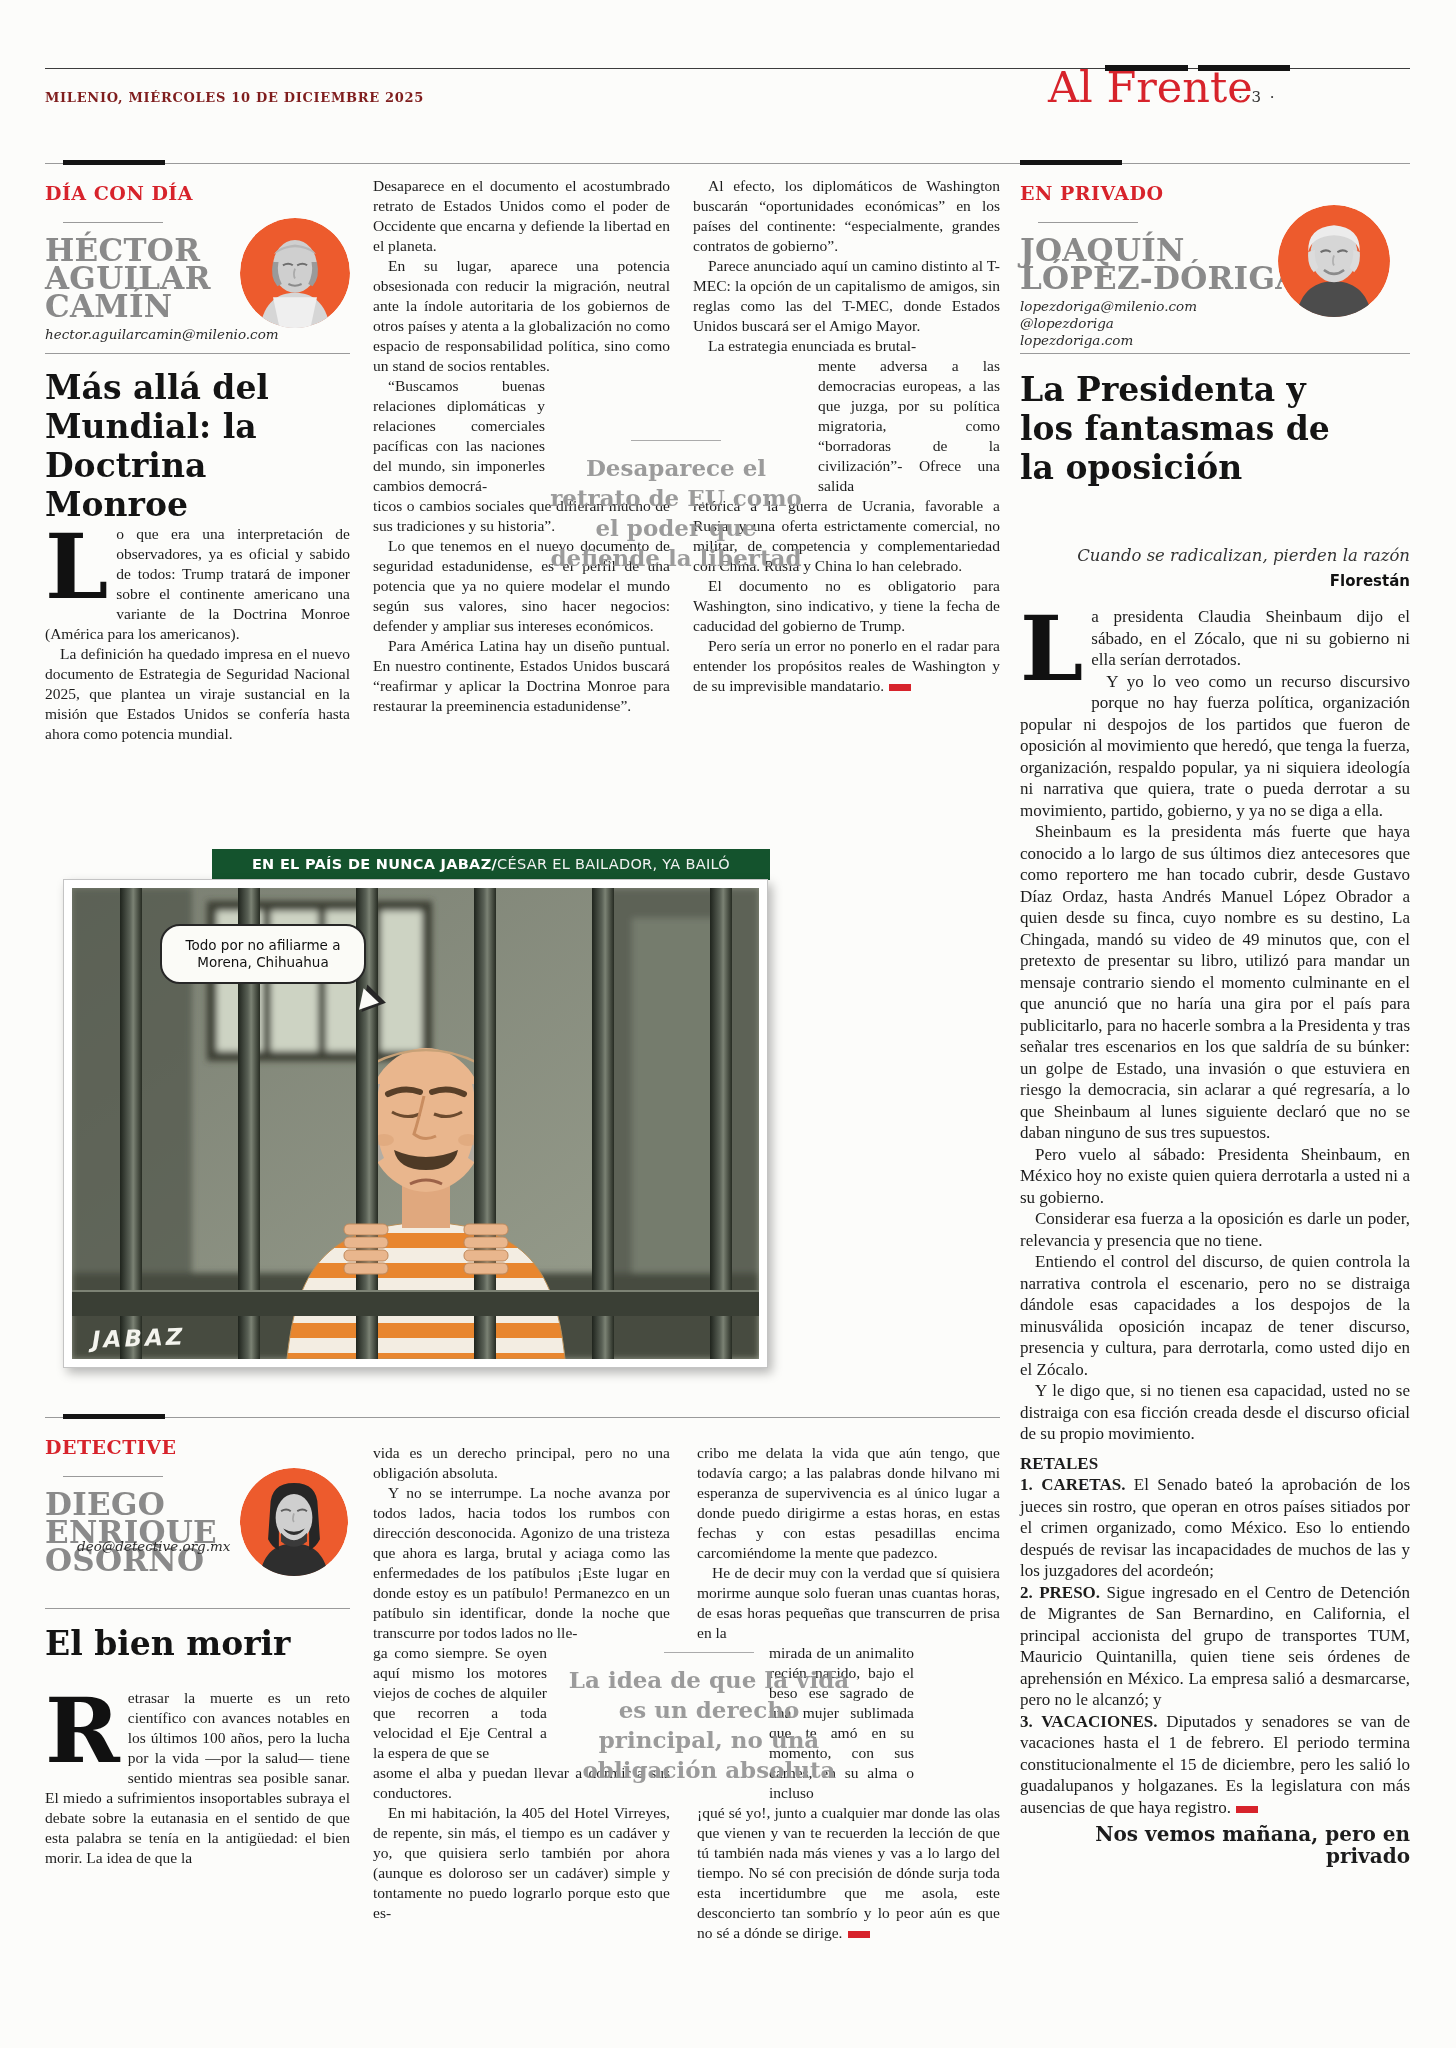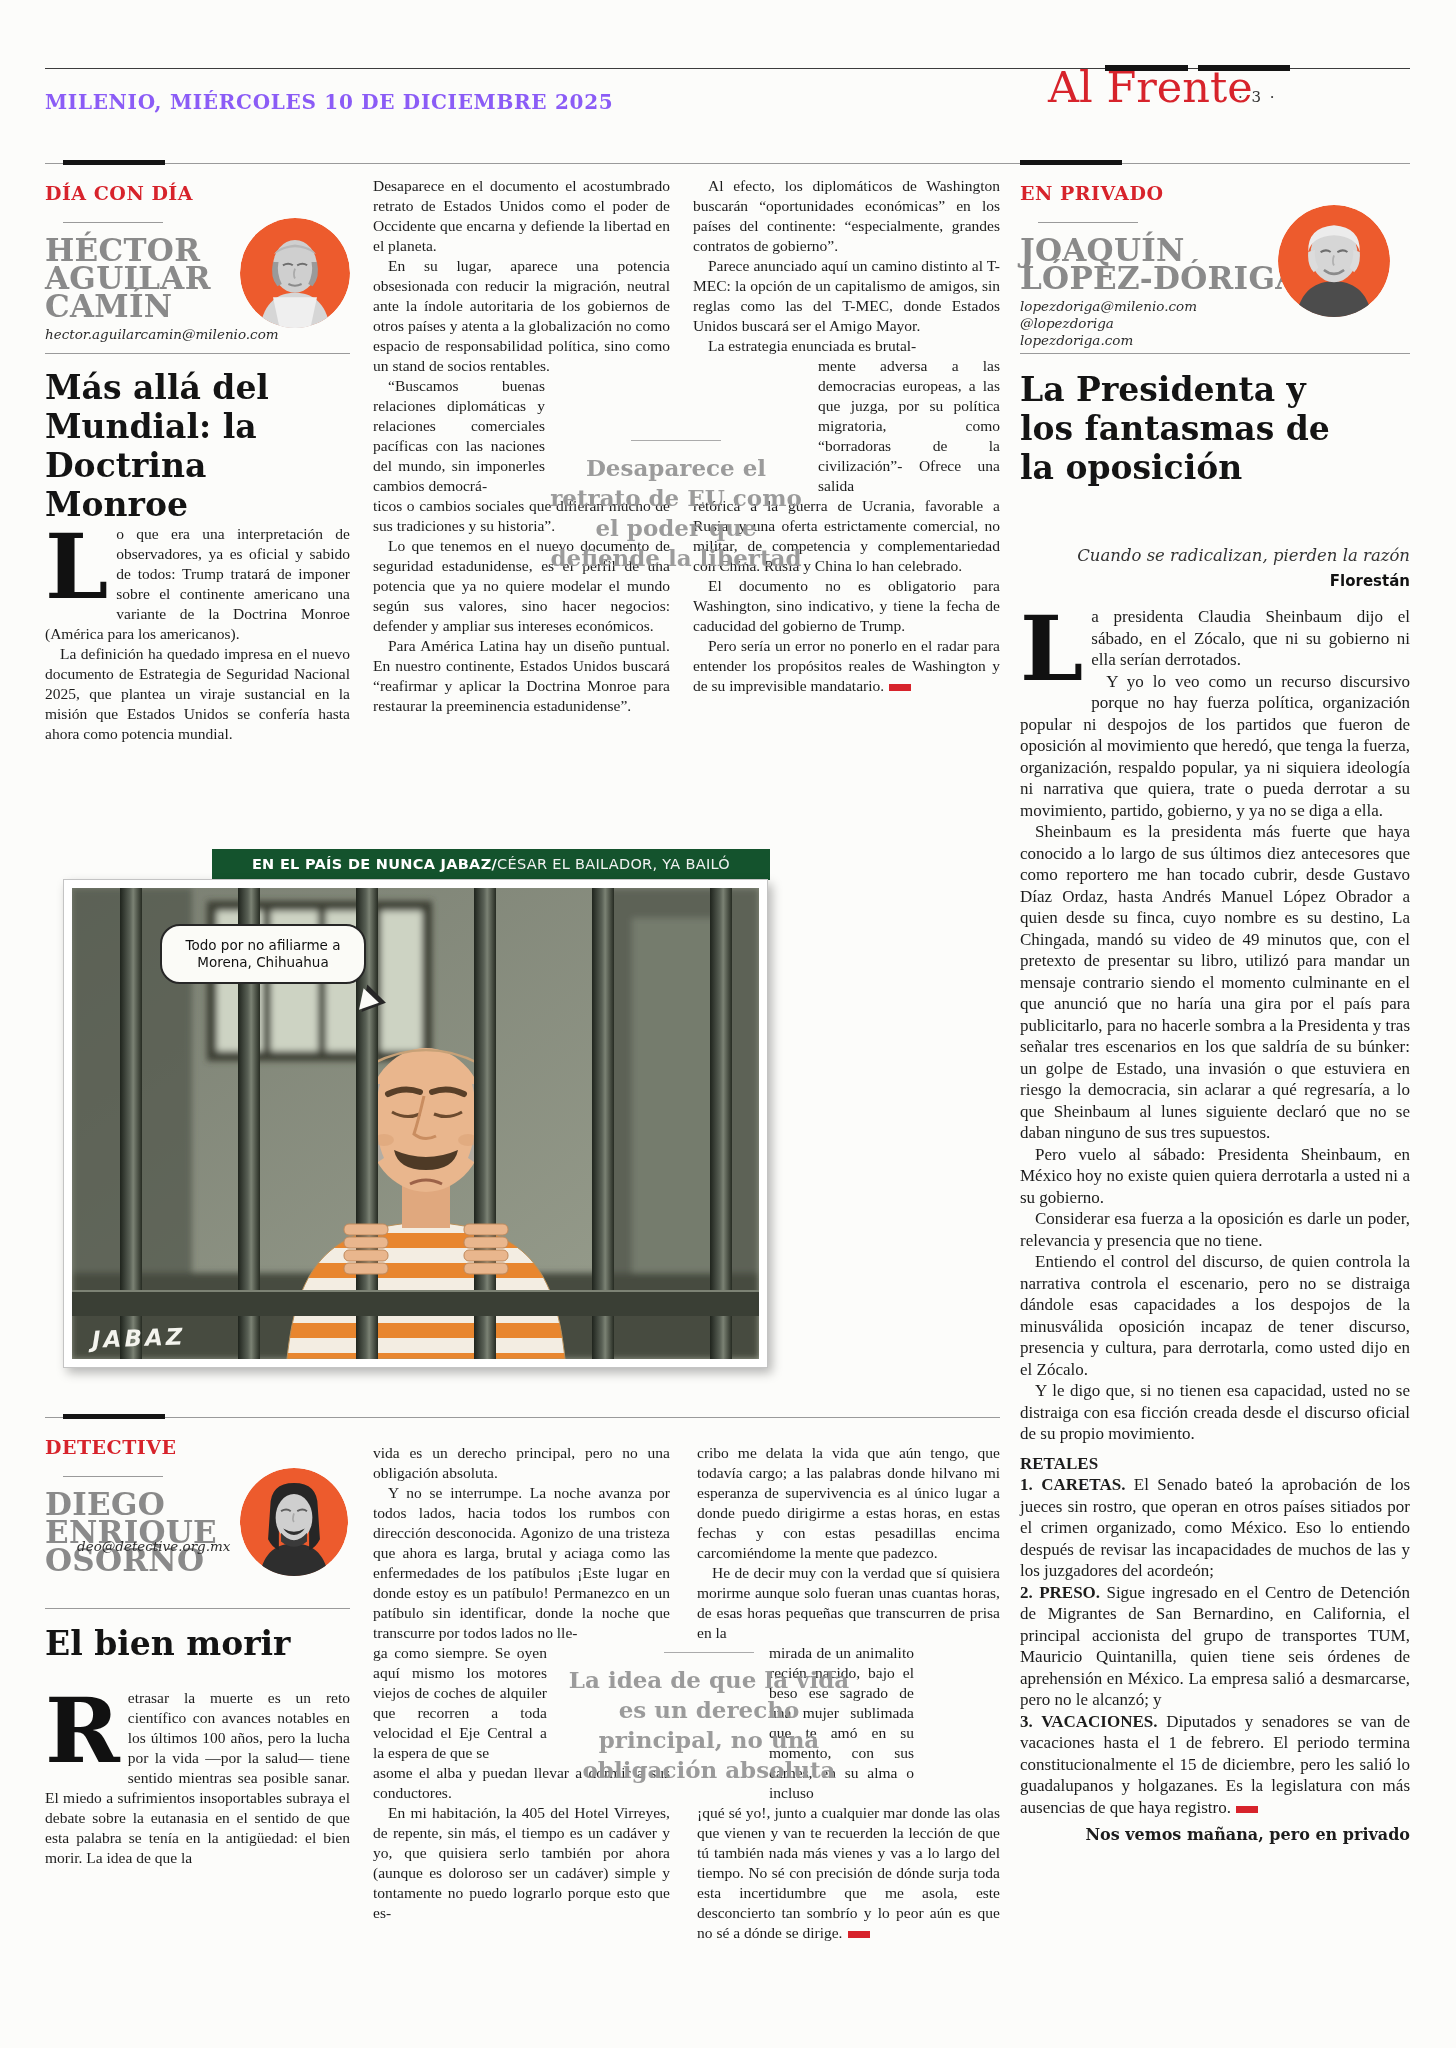--- a/index.html
+++ b/index.html
@@ -10,21 +10,21 @@
     --orange:#ed5b2d;
   }
   *{box-sizing:border-box;}
   html,body{margin:0;padding:0;background:#e7e7e7;}
   .page{position:relative;width:1456px;height:2048px;margin:0 auto;background:#fcfcfa;
         color:var(--ink);font-family:"Liberation Serif",serif;overflow:hidden;}
   .abs{position:absolute;}
   .rule{position:absolute;height:1px;background:#9a9a9a;}
   .rule-dark{position:absolute;height:1px;background:#3c3c3c;}
   .blackseg{position:absolute;height:5px;background:#141414;}
-  .masthead{font-family:"DejaVu Serif",serif;font-weight:bold;font-size:20px;letter-spacing:.7px;color:#8b5cf6;}
+  .masthead{font-family:"DejaVu Serif",serif;font-weight:bold;font-size:13px;letter-spacing:.7px;color:#7f1d1d;}
   .section-title{font-family:"DejaVu Serif",serif;font-size:43px;color:var(--red);}
   .pageno{font-family:"DejaVu Serif",serif;font-size:15px;color:#333;letter-spacing:2px;}
   .kicker{font-family:"DejaVu Serif",serif;font-weight:bold;font-size:19px;letter-spacing:.5px;color:var(--red);}
   .aname{font-family:"DejaVu Serif",serif;font-weight:bold;font-size:31px;line-height:28px;
          letter-spacing:.3px;color:var(--name-gray);}
   .aemail{font-family:"DejaVu Serif",serif;font-style:italic;font-size:13.5px;line-height:17px;color:#2a2a2a;}
   .headline{font-family:"DejaVu Serif",serif;font-weight:bold;font-size:33px;line-height:39px;color:#141414;}
   .bcol{font-size:15.5px;line-height:20px;text-align:justify;}
   .bcol p{margin:0;}
   .bcol p.ind{text-indent:15px;}
@@ -55,21 +55,21 @@
                border:14px solid transparent;border-left:22px solid #262626;transform:rotate(12deg);}
   .bubble-tail-in{position:absolute;left:297px;top:111px;width:0;height:0;
                border:11px solid transparent;border-left:18px solid #fbfbf7;transform:rotate(12deg);}
   .signature{position:absolute;left:28px;bottom:16px;font-family:"DejaVu Sans",sans-serif;
              font-weight:bold;font-style:italic;font-size:23px;letter-spacing:3px;color:#f4f4ee;
              transform:rotate(-2deg);}
   .standfirst{font-family:"DejaVu Serif",serif;font-style:italic;font-size:16.5px;color:#333;text-align:right;}
   .standfirst-author{font-family:"DejaVu Sans",sans-serif;font-weight:bold;font-size:15px;color:#111;text-align:right;}
   .retales-title{font-weight:bold;font-size:17px;margin-top:8px;}
   .retale-lead{font-weight:bold;}
-  .closing{font-family:"DejaVu Serif",serif;font-weight:bold;font-size:16px;text-align:right;margin-top:6px;}
+  .closing{font-family:"DejaVu Serif",serif;font-weight:bold;font-size:20px;text-align:right;margin-top:6px;}
 </style>
 </head>
 <body>
 
 <div class="page">
 
   <div class="rule-dark" style="left:45px;top:68px;width:1365px;"></div>
   <div class="abs blackseg" style="left:1105px;top:65px;width:83px;height:6px;"></div>
   <div class="abs blackseg" style="left:1198px;top:65px;width:92px;height:6px;"></div>
   <div class="abs masthead" style="left:45px;top:90px;">MILENIO, MIÉRCOLES 10 DE DICIEMBRE 2025</div>

